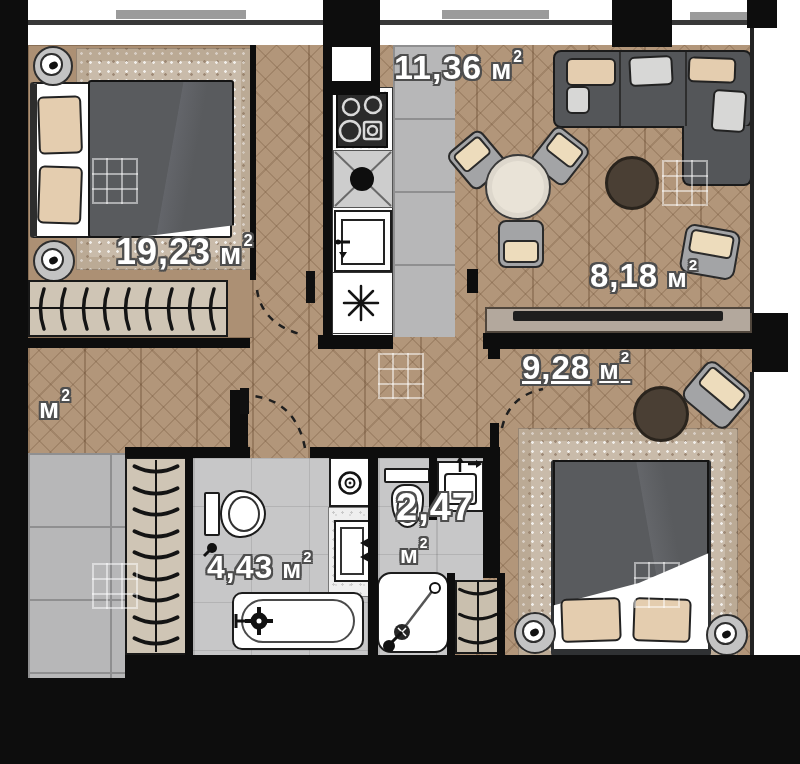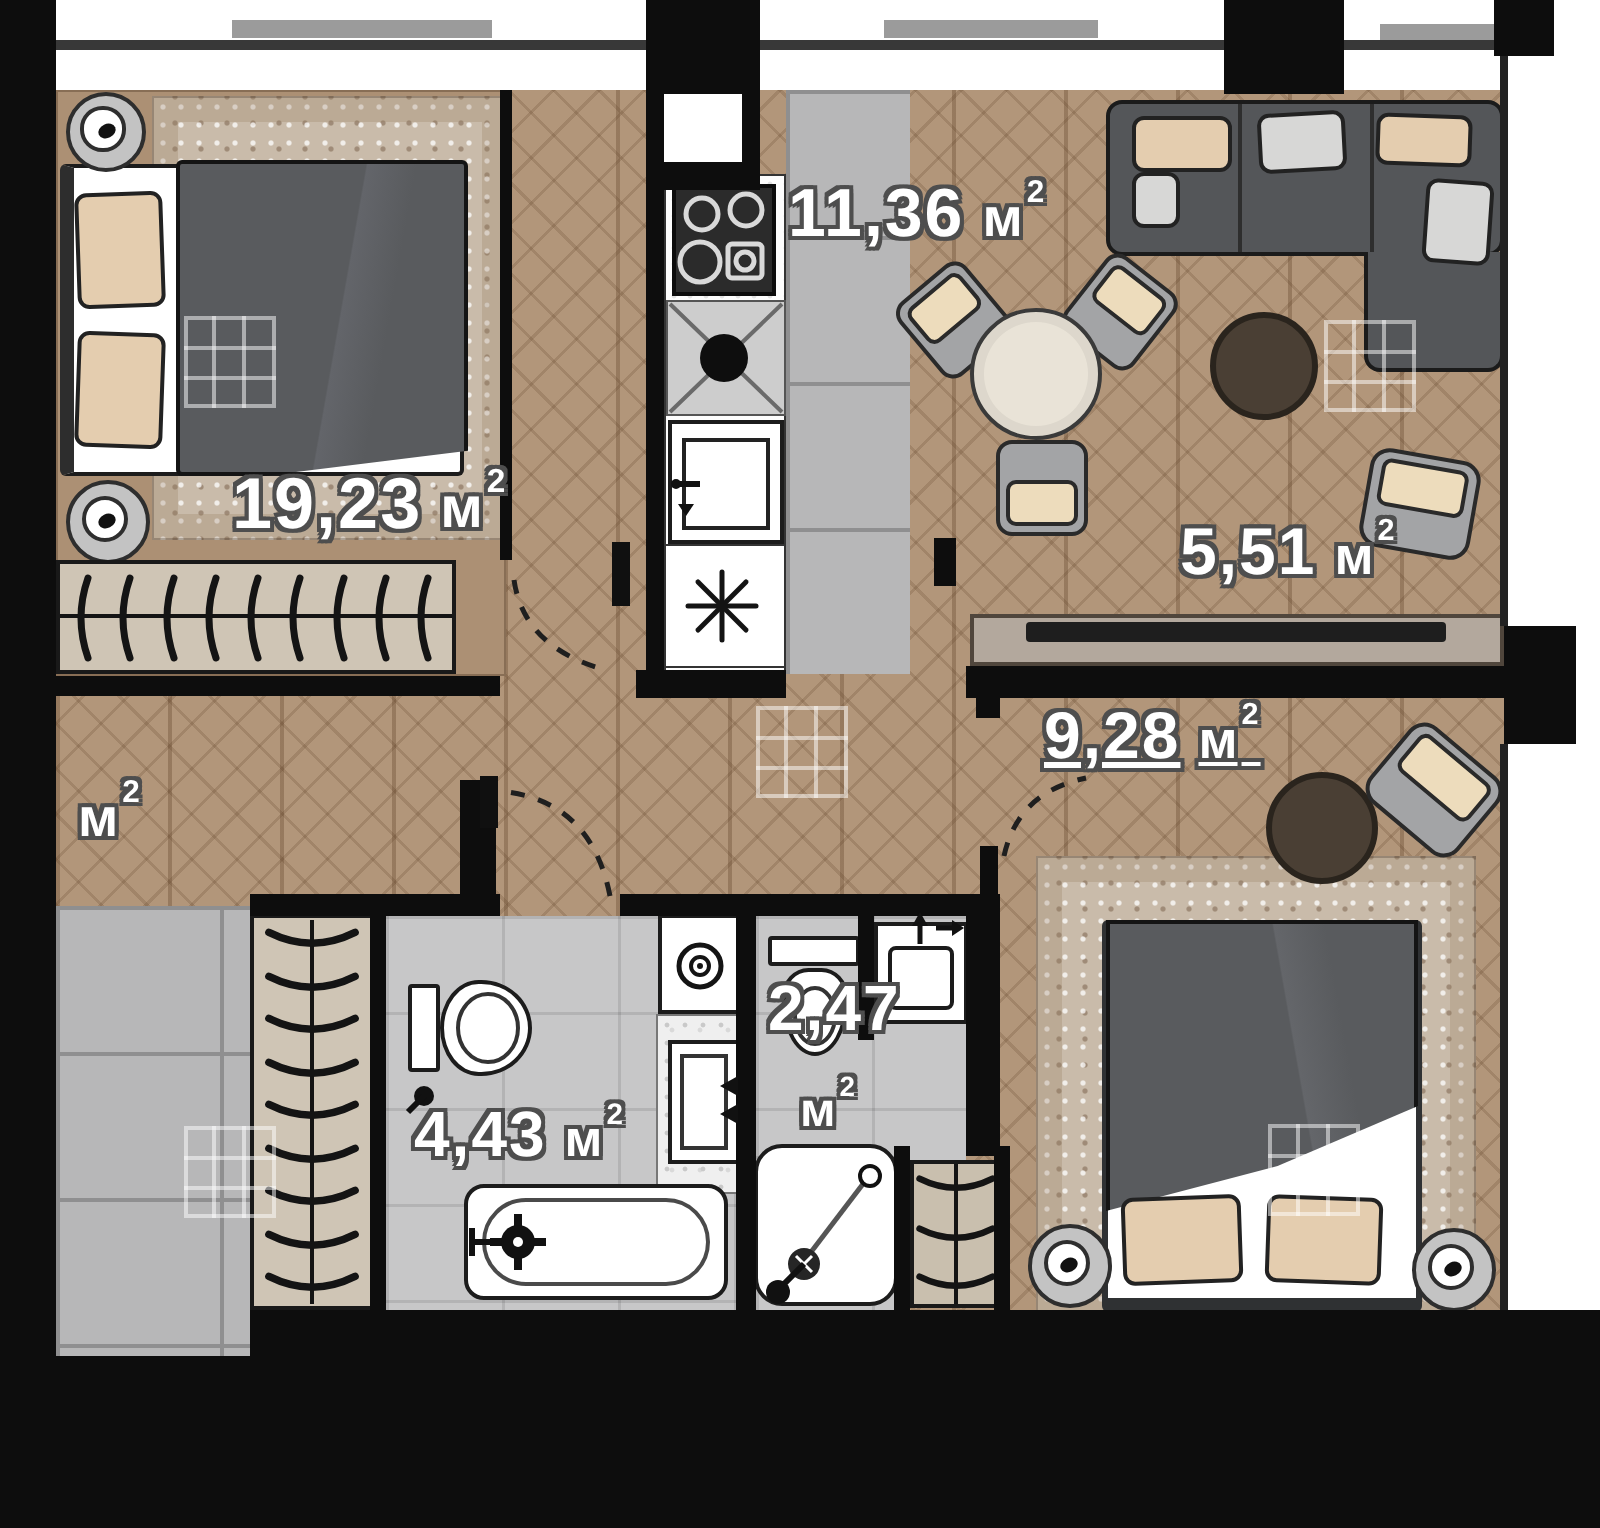--- a/index.html
+++ b/index.html
@@ -358,39 +358,39 @@
   <div class="wm" style="left:92px;top:158px;"></div>
   <div class="wm" style="left:662px;top:160px;"></div>
   <div class="wm" style="left:378px;top:353px;"></div>
   <div class="wm" style="left:92px;top:563px;"></div>
   <div class="wm" style="left:634px;top:562px;"></div>
 
   <div class="area-label" style="left:116px;top:231px;font-size:36px;">
     <span>19,23</span>
     <span class="u"><span>м</span><sup>2</sup></span>
   </div>
-  <div class="area-label" style="left:394px;top:48px;font-size:34px;margin-top:40px;">
+  <div class="area-label" style="left:394px;top:48px;font-size:34px;">
     <span>11,36</span>
     <span class="u"><span>м</span><sup>2</sup></span>
   </div>
   <div class="area-label" style="left:590px;top:257px;font-size:33px;">
-    <span>5,51</span>
+    <span>8,18</span>
     <span class="u"><span>м</span><sup>2</sup></span>
   </div>
   <div class="area-label" style="left:522px;top:349px;font-size:33px;text-decoration:underline;">
     <span>9,28</span>
     <span class="u"><span>м</span><sup>2</sup></span>
   </div>
   <div class="area-label" style="left:30px;top:393px;font-size:34px;">
     <span class="u"><span>м</span><sup>2</sup></span>
   </div>
   <div class="area-label" style="left:207px;top:549px;font-size:32px;">
     <span>4,43</span>
     <span class="u"><span>м</span><sup>2</sup></span>
   </div>
-  <div class="area-label" style="left:384px;top:486px;font-size:32px;">
+  <div class="area-label" style="left:396px;top:486px;font-size:38px;">
     <span>2,47</span>
   </div>
   <div class="area-label" style="left:400px;top:541px;font-size:30px;">
     <span class="u" style="margin-left:0;"><span>м</span><sup>2</sup></span>
   </div>
 
 </div>
 
 </body></html>

